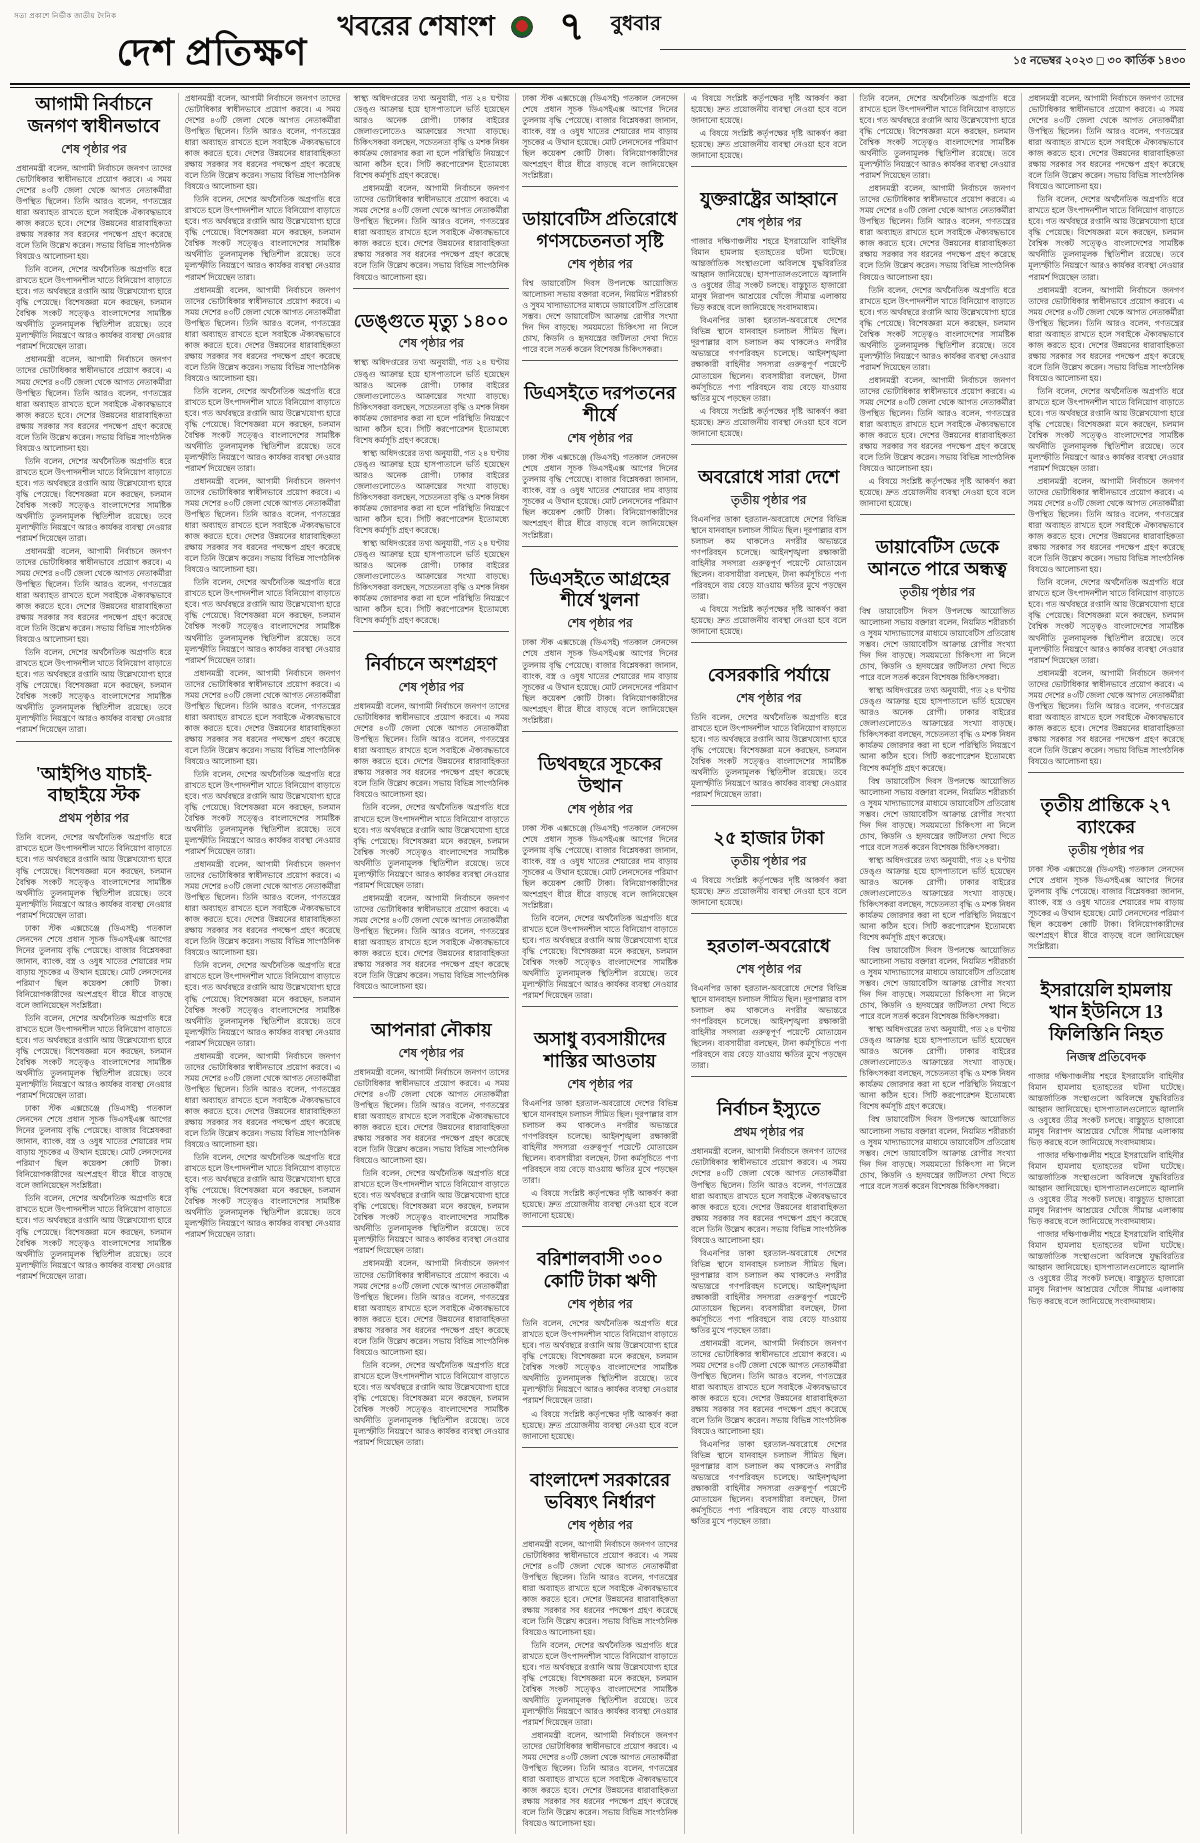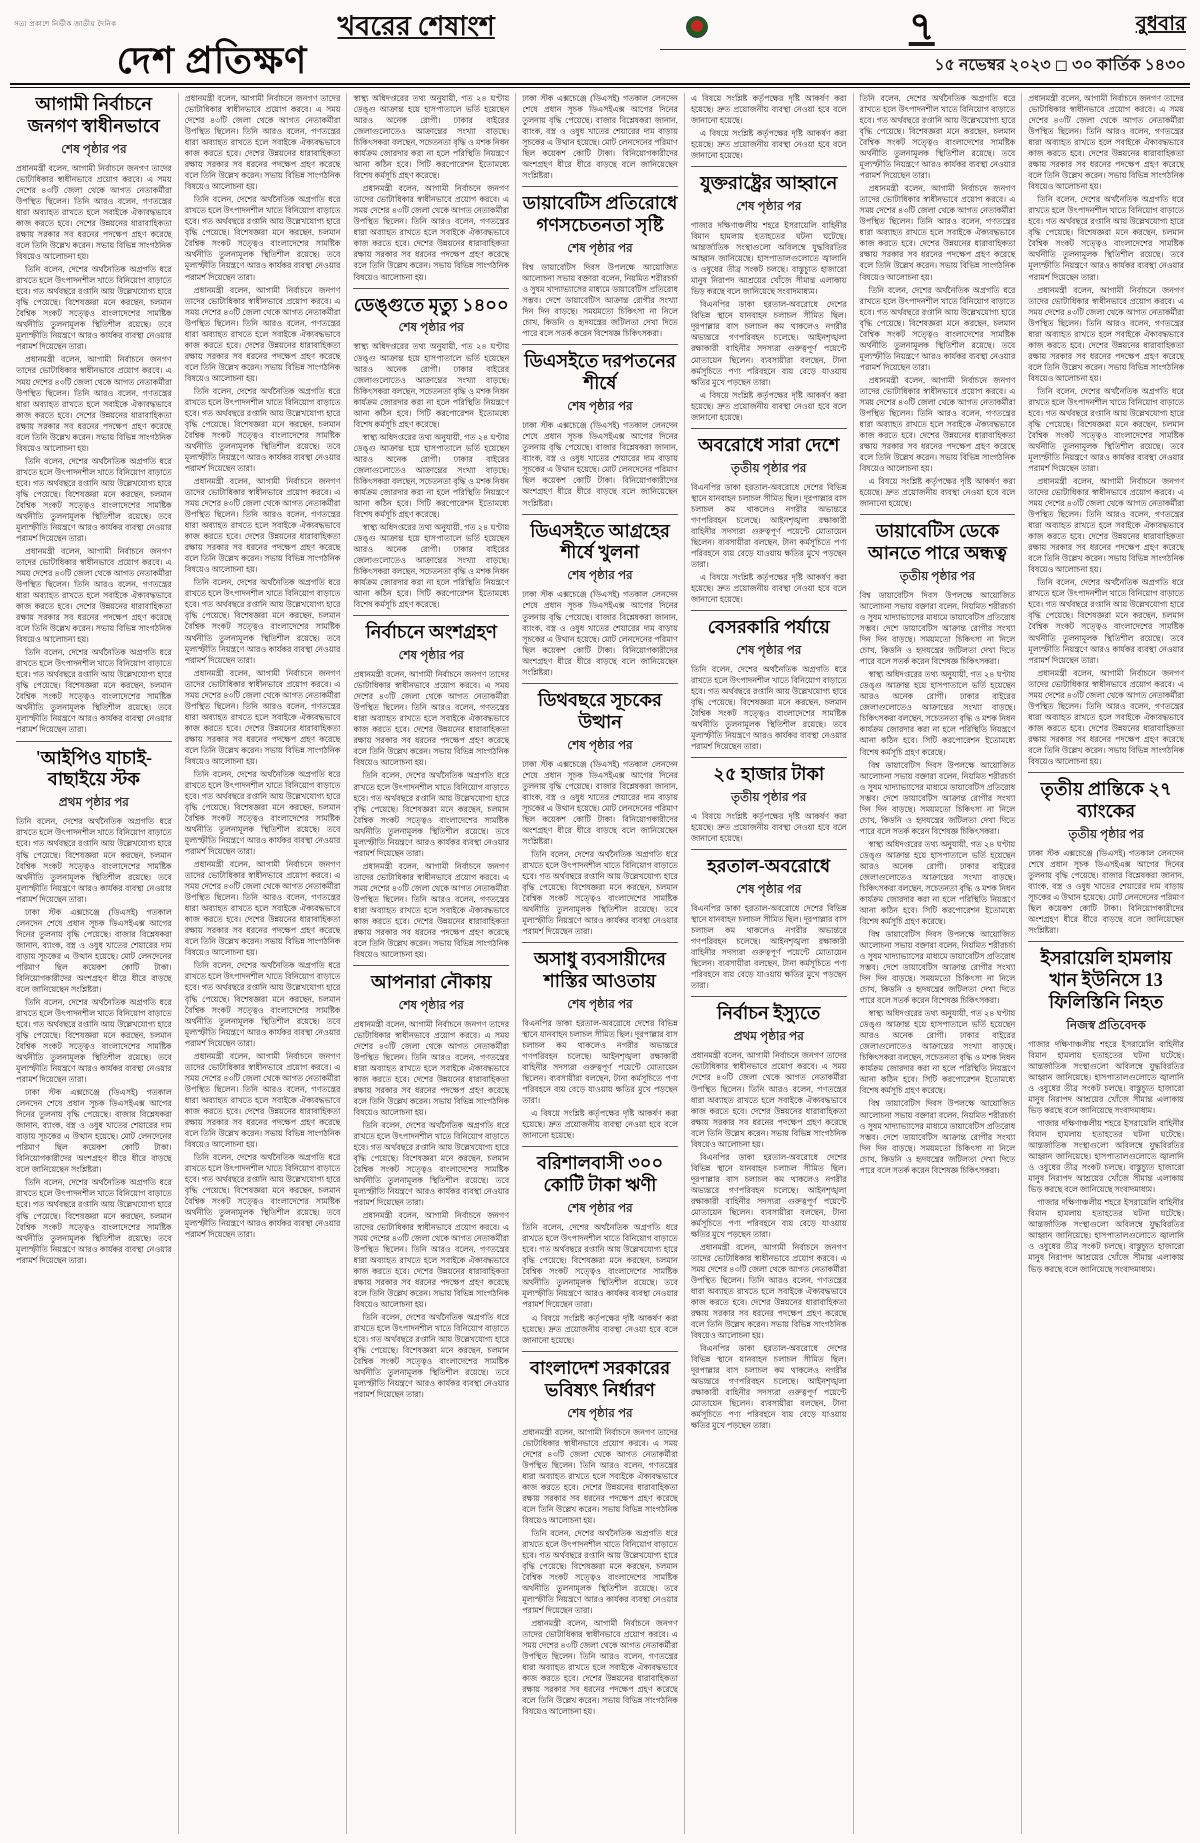--- a/index.html
+++ b/index.html
@@ -6,39 +6,39 @@
   html,body { width:1200px; height:1843px; overflow:hidden; background:#fbfaf7; }
   body { font-family:"Liberation Serif","DejaVu Serif",serif; color:#1c1c1c; }
 
   
   .masthead { height:88px; padding:8px 14px 0 14px; position:relative; }
   .mast-row { display:flex; align-items:flex-end; justify-content:space-between; }
   .logo-block { display:flex; flex-direction:row; }
   .tagline { font-size:7px; color:#555; letter-spacing:.5px; margin-bottom:2px; }
   .paper-logo { font-size:37px; font-weight:bold; line-height:1; letter-spacing:1px; color:#0d0d0d;margin-top:24px; }
   .right-block { display:flex; flex-direction:column; align-items:flex-end; flex:1; margin-left:30px; }
-  .sec-row { display:flex; align-items:center; gap:16px; width:100%; justify-content:space-between;text-decoration:underline; }
+  .sec-row { display:flex; align-items:center; gap:16px; width:100%; justify-content:flex-start; }
   .section-title { font-size:27px; font-weight:bold; color:#111; line-height:1; }
   .emblem { width:22px; height:22px; border-radius:50%;
             background:radial-gradient(circle at 50% 45%, #c62828 0 38%, #1b5e20 39% 70%, #263a7a 71% 100%);
             border:1px solid #333; }
   .page-num { font-size:40px; font-weight:bold; line-height:.9; padding:0 10px; color:#0a0a0a; }
   .day-label { font-size:20px; font-weight:bold; color:#111; padding-bottom:4px; }
   .date-row { width:62%; border-top:1px solid #333; margin-top:4px; padding-top:2px;
-              text-align:right; font-size:16px; font-weight:bold; color:#222; }
+              text-align:right; font-size:11px; font-weight:bold; color:#222; }
   .header-rule { position:absolute; left:10px; right:10px; bottom:0; height:5px;
                  border-top:2.5px solid #111; border-bottom:1px solid #111; }
 
   
   .columns { display:flex; height:1748px; padding:5px 10px 2px 10px; overflow:hidden; }
   .col { flex:1 1 0; min-width:0; padding:0 6px; border-right:1px solid #b9b6ae; overflow:hidden; }
   .col:last-child { border-right:none; }
 
   .story { margin-bottom:3px; }
-  .story.ruled { border-top:1px solid #555; margin-top:5px; padding-top:5px; }
+  .story.ruled { border-top:1px solid #555; margin-top:5px; padding-top:21px; }
   .story-headline { font-size:18px; font-weight:bold; line-height:1.22; text-align:center;
                     color:#0d0d0d; margin:1px 0 2px; }
   .story-kicker { font-size:12px; font-weight:bold; text-align:center; color:#333; margin-bottom:3px; }
   .story p { font-size:8px; line-height:1.38; text-align:justify; color:#262626;
              margin-bottom:2px; text-indent:9px; word-break:break-word; }
   .story p:first-of-type { text-indent:0; }
 </style>
 </head>
 <body>
 

